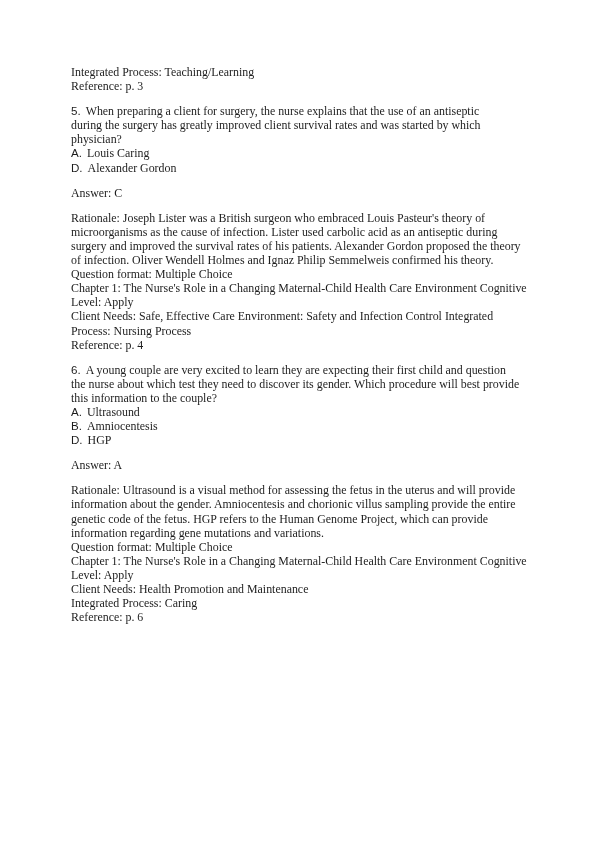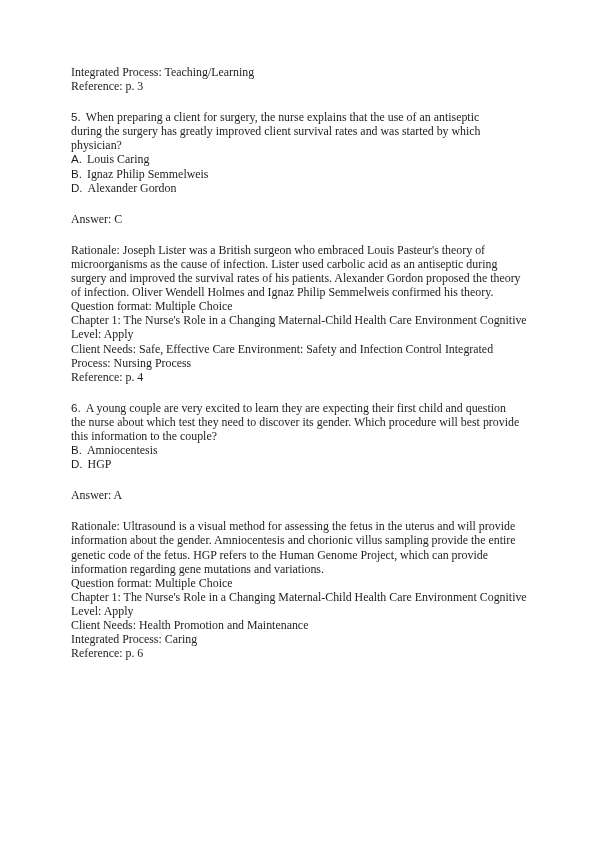--- a/index.html
+++ b/index.html
@@ -9,21 +9,21 @@
     font-family: "Liberation Serif", serif;
   }
   .page {
     width: 592px; height: 849px;
     padding: 65px 28px 0 71px;
     color: #1d1d1d;
     font-size: 11.9px;
     line-height: 14.1px;
   }
   .block { white-space: pre-line; }
-  .mt { margin-top: 17px; }
+  .mt { margin-top: 11px; }
   .qnum, .optletter {
     font-family: "Liberation Sans", sans-serif;
     font-size: 11.6px;
   }
   .qnum { margin-right: 5px; }
   .optletter { margin-right: 5px; }
   .b { font-weight: normal; }
 </style>
 </head>
 <body>
@@ -31,41 +31,41 @@
 <div class="page">
 
   <div class="block">Integrated Process: Teaching/Learning
 Reference: p. 3</div>
 
   <div class="mt">
     <div class="block"><span class="qnum">5.</span><span>When preparing a client for surgery, the nurse explains that the use of an antiseptic
 during the surgery has greatly improved client survival rates and was started by which
 physician?</span></div>
     <div><span class="optletter">A.</span><span>Louis Caring</span></div>
-    <div><span class="optletter">B.</span><span>Ignaz Philip Semmelweis</span></div>
     <div><span class="optletter">D.</span><span>Alexander Gordon</span></div>
   </div>
 
   <div class="mt">Answer: C</div>
 
   <div class="block mt">Rationale: Joseph Lister was a British surgeon who embraced Louis Pasteur's theory of
 microorganisms as the cause of infection. Lister used carbolic acid as an antiseptic during
 surgery and improved the survival rates of his patients. Alexander Gordon proposed the theory
 of infection. Oliver Wendell Holmes and Ignaz Philip Semmelweis confirmed his theory.
 Question format: Multiple Choice
 Chapter 1: The Nurse's Role in a Changing Maternal-Child Health Care Environment Cognitive
 Level: Apply
 Client Needs: Safe, Effective Care Environment: Safety and Infection Control Integrated
 Process: Nursing Process
 Reference: p. 4</div>
 
   <div class="mt">
     <div class="block"><span class="qnum">6.</span><span>A young couple are very excited to learn they are expecting their first child and question
 the nurse about which test they need to discover its gender. Which procedure will </span><span class="b">best</span><span> provide
 this information to the couple?</span></div>
+    <div><span class="optletter">A.</span><span>Ultrasound</span></div>
     <div><span class="optletter">B.</span><span>Amniocentesis</span></div>
     <div><span class="optletter">D.</span><span>HGP</span></div>
   </div>
 
   <div class="mt">Answer: A</div>
 
   <div class="block mt">Rationale: Ultrasound is a visual method for assessing the fetus in the uterus and will provide
 information about the gender. Amniocentesis and chorionic villus sampling provide the entire
 genetic code of the fetus. HGP refers to the Human Genome Project, which can provide
 information regarding gene mutations and variations.

